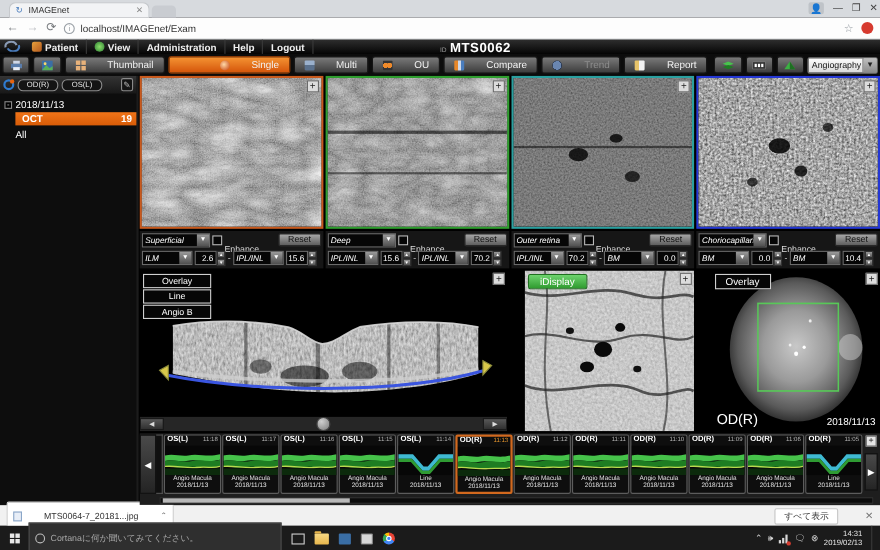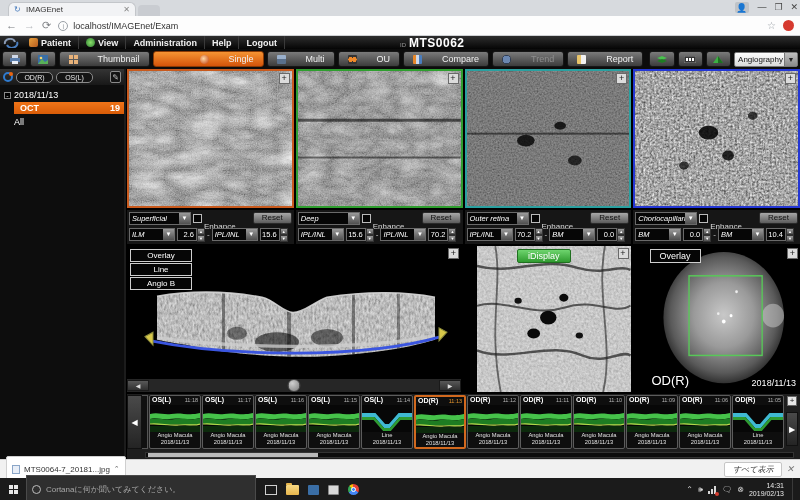--- a/index.html
+++ b/index.html
@@ -111,21 +111,21 @@
   .vpanel { position:relative; background:#000; overflow:hidden; }
   .bscan { width:334px; flex:none; }
   .bsc-btns { position:absolute; left:3px; top:3px; z-index:3; display:flex; flex-direction:column; gap:1px; }
   .bsc-btn { width:62px; height:13px; background:#060606; border:1px solid #cfcfcf; color:#fff; font-size:8px; text-align:center; line-height:11px; }
   .bsc-scroll { position:absolute; left:0; right:0; bottom:0; height:13px; background:#262626; z-index:3; display:flex; align-items:center; }
   .bsc-arrow { width:22px; height:11px; background:linear-gradient(#585858,#303030); border:1px solid #1a1a1a; color:#ddd; font-size:6px; text-align:center; line-height:10px; }
   .bsc-arrow.r { margin-left:auto; }
   .bsc-handle { position:absolute; left:50%; top:0; transform:translateX(-50%); width:13px; height:13px; border-radius:50%; background:radial-gradient(circle at 35% 30%,#cfcfcf,#7a7a7a); border:1px solid #444; }
   .enface { flex:1; }
   .idisplay-btn { position:absolute; left:3px; top:3px; z-index:3; padding:1px 10px; font-size:9px; color:#fff;
-    background:linear-gradient(#6ed46e,#2f9b2f); border:1px solid #1f6f1f; border-radius:2px;margin-left:37px; }
+    background:linear-gradient(#6ed46e,#2f9b2f); border:1px solid #1f6f1f; border-radius:2px; }
   .fundus { flex:1; }
   .ov-btn { position:absolute; left:3px; top:3px; z-index:3; padding:1px 9px; font-size:9px; color:#fff; background:#060606; border:1px solid #cfcfcf; }
   .fd-eye { position:absolute; left:5px; bottom:4px; color:#fff; font-size:13px; z-index:3; }
   .fd-date { position:absolute; right:4px; bottom:4px; color:#fff; font-size:9px; z-index:3; }
 
   
   .thumbstrip { position:relative; height:65px; background:#1e1e1e; display:flex; align-items:flex-start; padding:1px 0 8px 0; }
   .strip-arrow { width:15px; height:54px; background:linear-gradient(#4a4a4a,#242424); border:1px solid #111; color:#fff;
     display:flex; align-items:center; justify-content:center; font-size:8px; flex:none; }
   .thumb-sliver { width:6px; height:54px; background:#101010; border:1px solid #555; border-left:none; flex:none; }
@@ -140,25 +140,25 @@
   .th-img svg { width:100%; height:100%; display:block; }
   .th-cap { text-align:center; font-size:5.8px; color:#e0e0e0; line-height:7px; }
   .strip-right { margin-left:auto; display:flex; flex-direction:column; align-items:center; gap:6px; padding:1px 2px; }
   .mini-ic { width:10px; height:10px; background:#e6e6e6; border:1px solid #666; color:#222; font-size:8px; line-height:8px; text-align:center; }
   .strip-arrow.r { width:12px; height:34px; }
   .strip-scroll { position:absolute; left:18px; right:6px; bottom:1px; height:6px; background:#0c0c0c; border:1px solid #333; }
   .strip-scroll .sthumb { position:absolute; left:2px; top:0; width:170px; height:4px; background:#b9b9b9; }
 
   
   .dlbar { height:19px; background:#f1f1f1; border-top:1px solid #cfcfcf; display:flex; align-items:center; padding:0 6px; }
-  .dlchip { display:flex; align-items:center; gap:4px; background:#fff; border:1px solid #cfcfcf; border-radius:2px; height:26px; padding:0 5px; }
+  .dlchip { display:flex; align-items:center; gap:20px; background:#fff; border:1px solid #cfcfcf; border-radius:2px; height:26px; padding:0 5px; }
   .dl-ic { width:8px; height:9px; background:#e8eef7; border:1px solid #8aa6c8; }
   .dlname { font-size:8px; color:#333; }
   .dlchev { font-size:7px; color:#666; }
-  .dl-right { margin-left:auto; display:flex; align-items:center; gap:4px;font-style:italic; }
+  .dl-right { margin-left:auto; display:flex; align-items:center; gap:24px; }
   .showall { font-size:8px; color:#333; border:1px solid #c6c6c6; background:#fff; border-radius:2px; padding:1px 8px; }
   .dlclose { font-size:9px; color:#777; }
 
   
   .taskbar { height:23px; background:#1b1b1b; display:flex; align-items:center; position:relative; }
   .startbtn { width:26px; height:23px; display:flex; align-items:center; justify-content:center; }
   .winlogo { display:grid; grid-template-columns:4px 4px; grid-template-rows:4px 4px; gap:1px; }
   .winlogo i { background:#e8e8e8; }
   .cortana { width:230px; height:29px; background:#2f2f2f; border:1px solid #4a4a4a; display:flex; align-items:center; gap:5px; padding:0 5px; }
   .cort-ic { width:9px; height:9px; border:1.5px solid #bdbdbd; border-radius:50%; }

